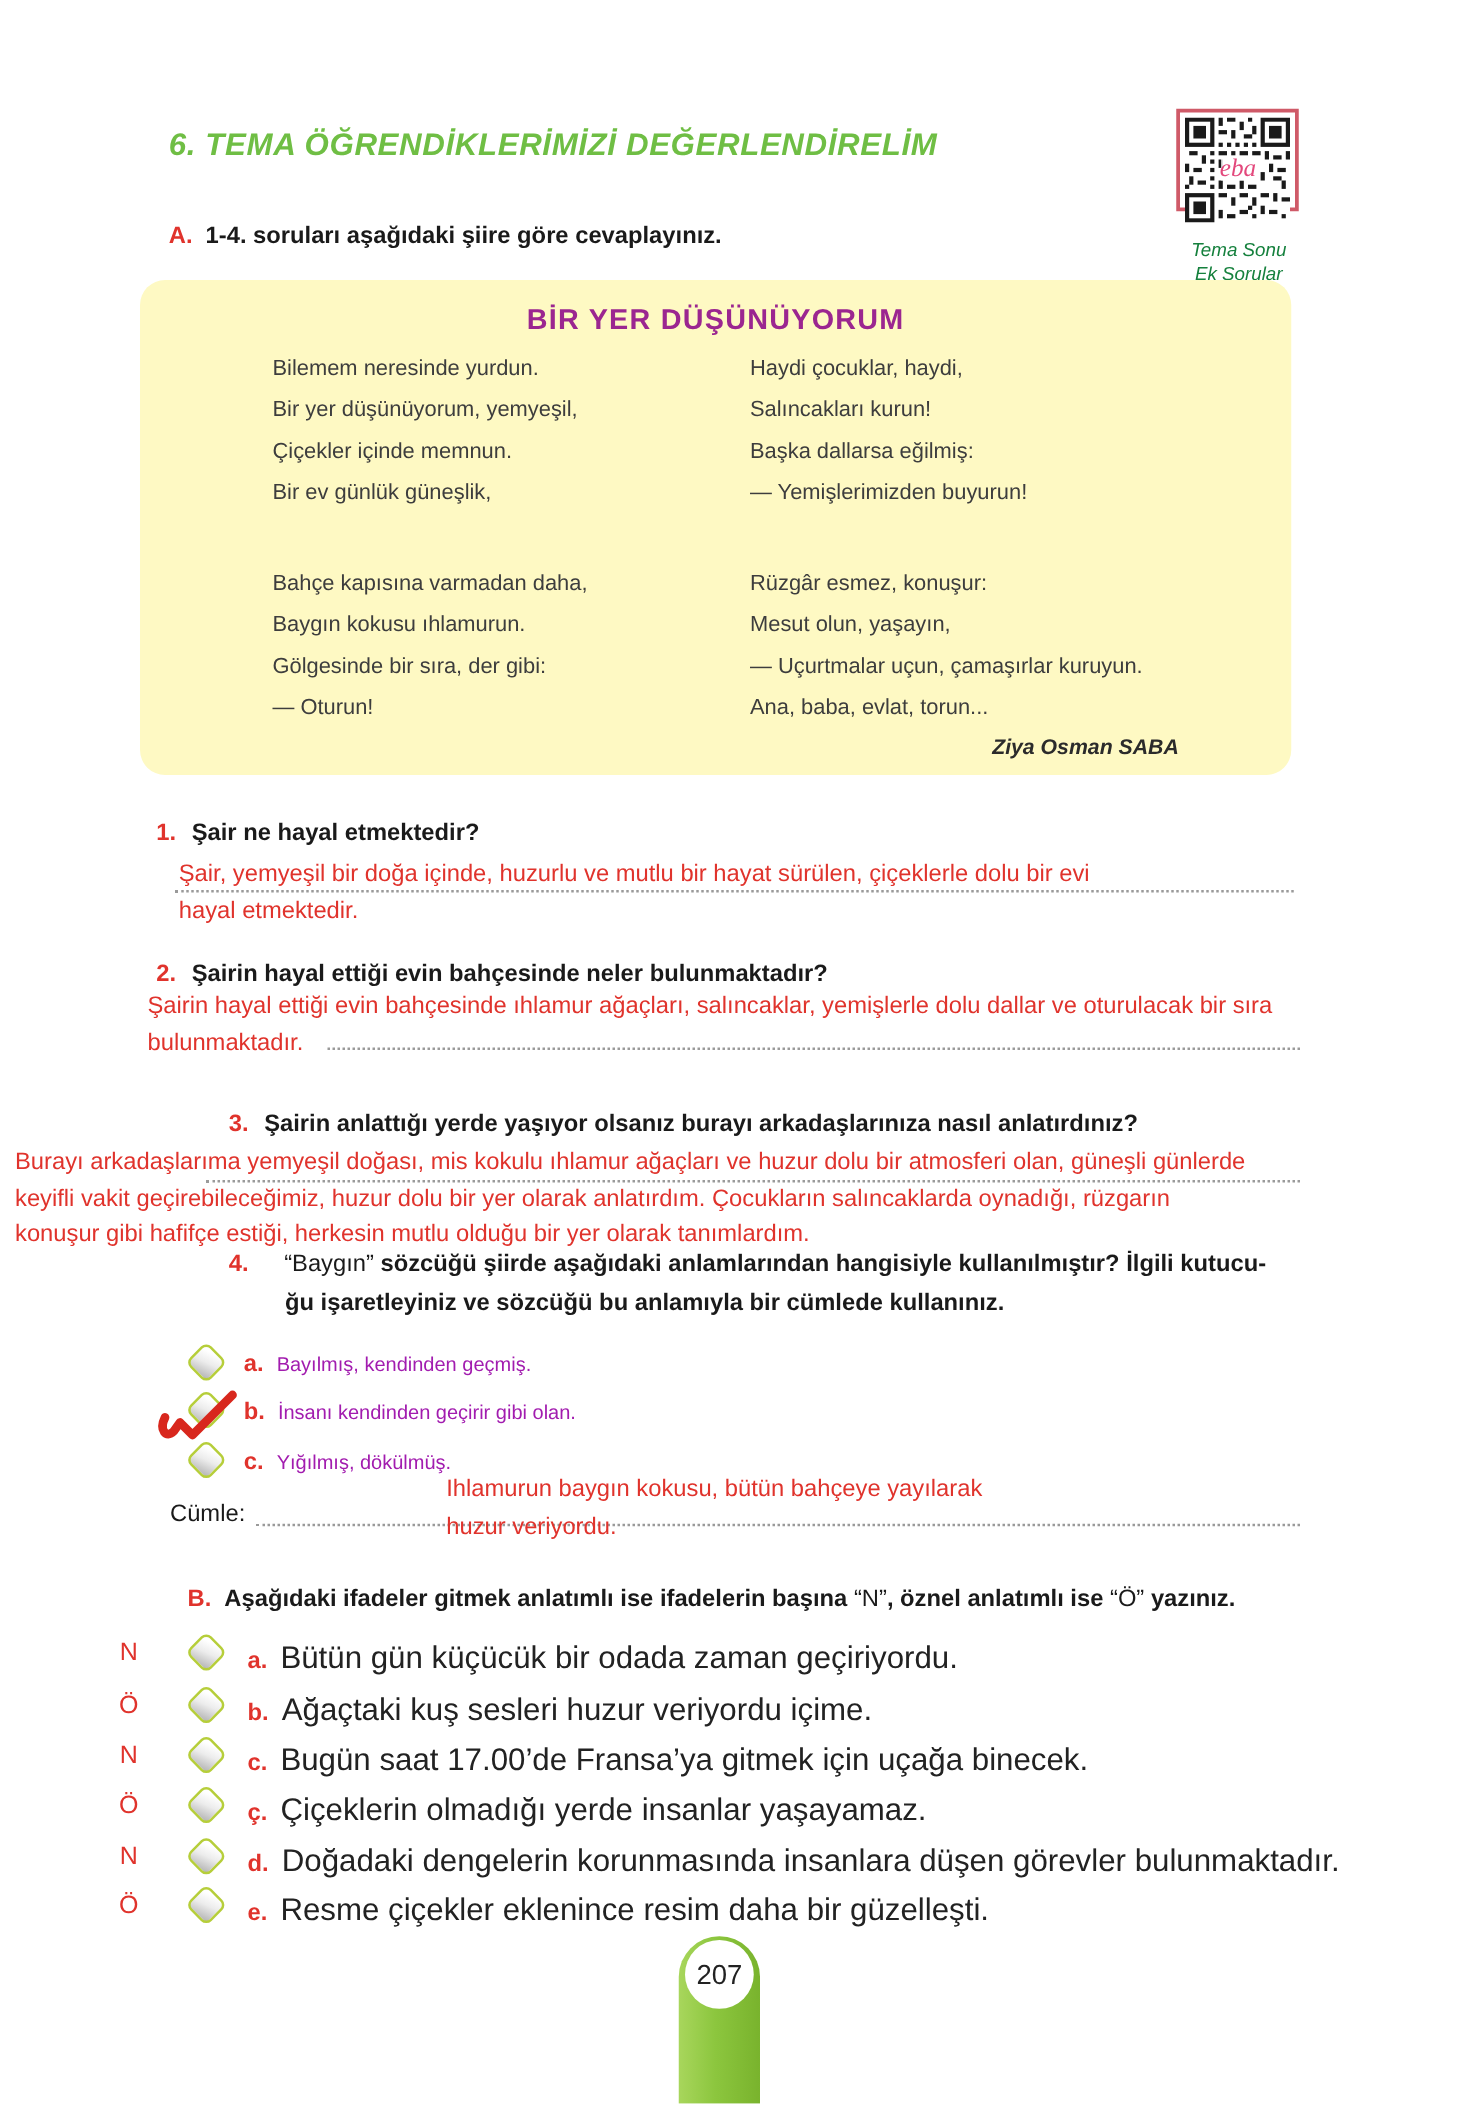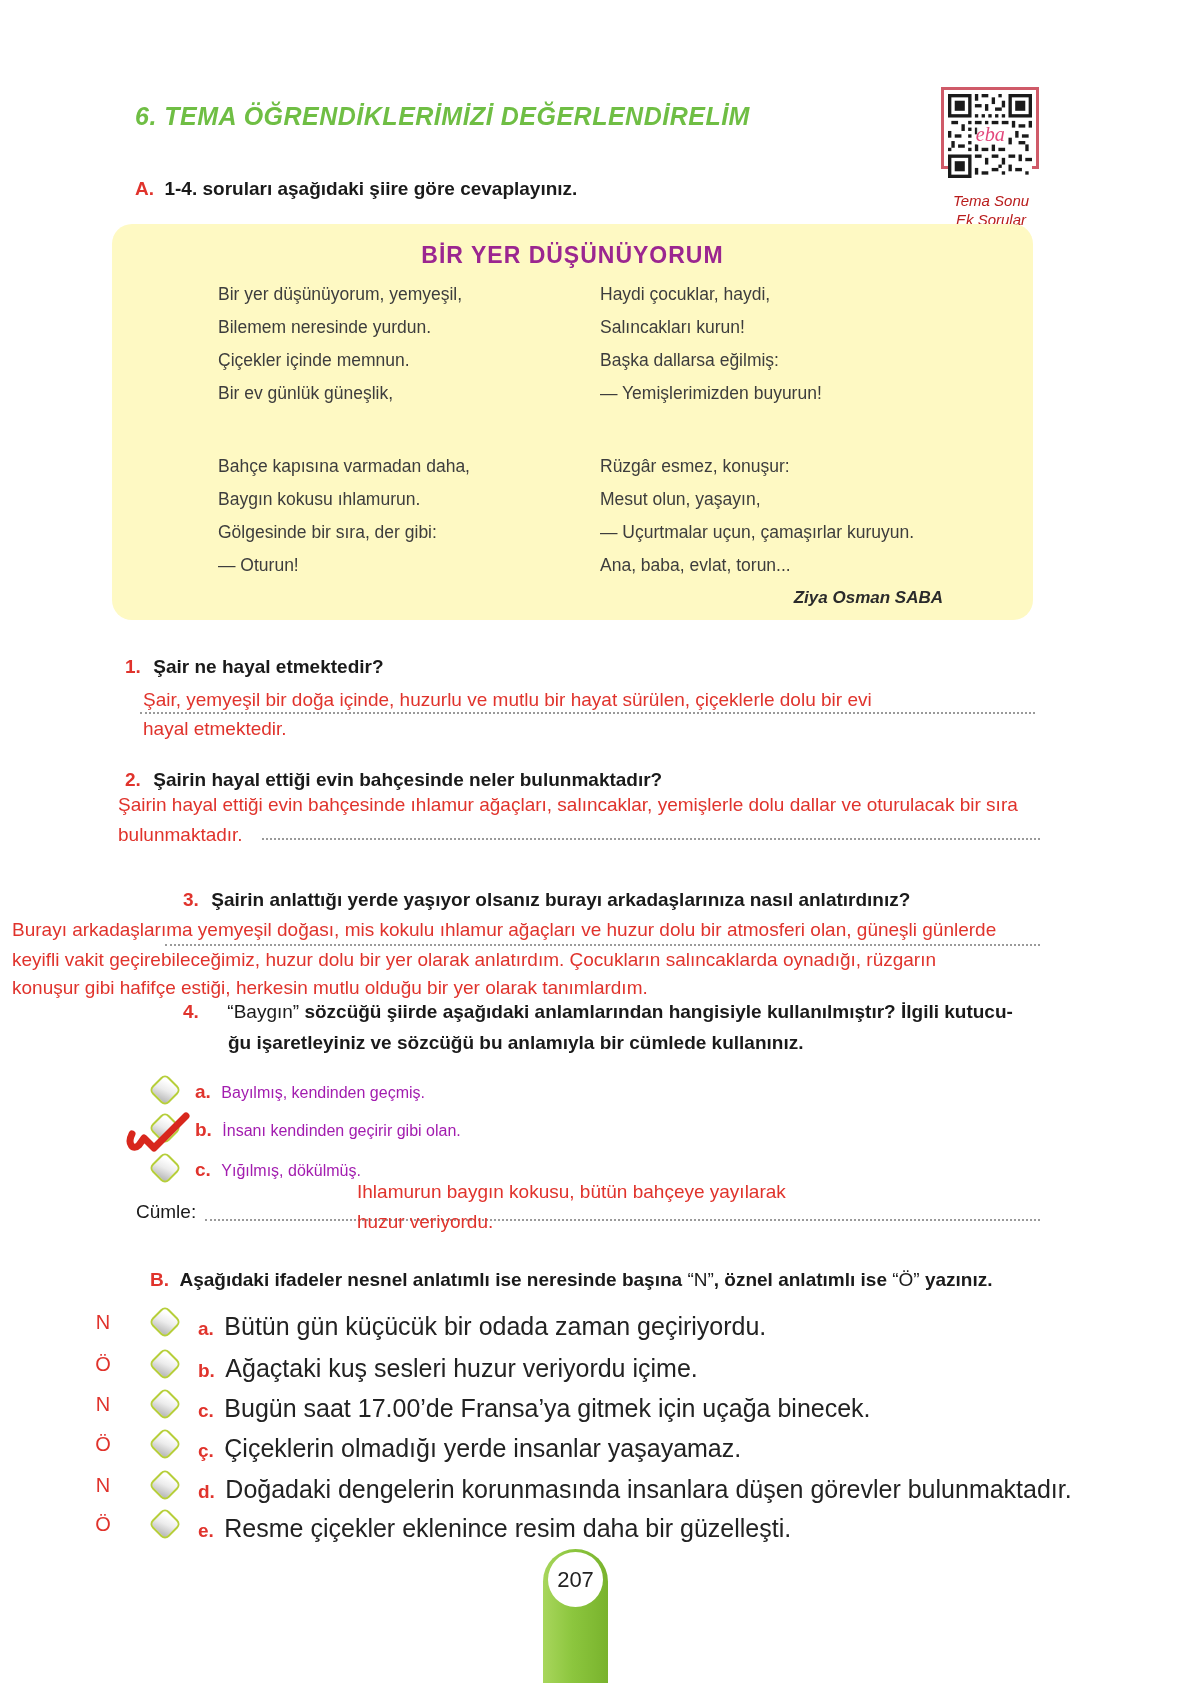--- a/index.html
+++ b/index.html
@@ -8,21 +8,21 @@
   .page { position:relative; width:1181px; height:1683px; background:#fff; overflow:hidden; }
   .abs { position:absolute; }
 
   
   .section-title { font-size:25px; font-weight:700; color:#6fbe44; letter-spacing:.5px; }
   .instr { font-size:19px; font-weight:700; color:#1a1a1a; }
   .red { color:#e0332c; }
 
   
   .qr-box { border:3px solid #cf5a68; background:#fff; padding:4px; width:98px; height:82px; }
-  .qr-caption { font-size:15px; font-style:italic; color:#b91c1c; text-align:center; line-height:1.25; }
+  .qr-caption { font-size:15px; font-style:italic; color:#15803d; text-align:center; line-height:1.25; }
 
   
   .poem-box { background:#fef9c3; border-radius:20px; width:921px; height:396px; }
   .poem-title { font-size:23px; font-weight:700; color:#9b2690; letter-spacing:1px; text-align:center; }
   .poem-col { font-size:17.5px; color:#3d3d3d; line-height:33px; }
   .stanza-gap { height:40px; }
   .poem-author { font-size:17px; font-weight:700; font-style:italic; color:#2b2b2b; }
 
   
   .q-num { font-size:19px; font-weight:700; color:#e0332c; }
@@ -143,22 +143,22 @@
   </div>
   <div class="abs qr-caption" style="left:926px; top:192px; width:130px;">
     <div>Tema Sonu</div>
     <div>Ek Sorular</div>
   </div>
 
   <div class="abs poem-box" style="left:112px; top:224px;">
     <div class="poem-title" style="margin-top:18px;">BİR YER DÜŞÜNÜYORUM</div>
 
     <div class="abs poem-col" style="left:106px; top:54px;">
+      <div>Bilemem neresinde yurdun.</div>
       <div>Bir yer düşünüyorum, yemyeşil,</div>
-      <div>Bilemem neresinde yurdun.</div>
       <div>Çiçekler içinde memnun.</div>
       <div>Bir ev günlük güneşlik,</div>
       <div class="stanza-gap"></div>
       <div>Bahçe kapısına varmadan daha,</div>
       <div>Baygın kokusu ıhlamurun.</div>
       <div>Gölgesinde bir sıra, der gibi:</div>
       <div>— Oturun!</div>
     </div>
 
     <div class="abs poem-col" style="left:488px; top:54px;">
@@ -228,21 +228,21 @@
     <span class="opt-text" style="margin-left:6px;">Yığılmış, dökülmüş.</span>
   </div>
 
   <div class="abs ans" style="left:357px; top:1181px;">Ihlamurun baygın kokusu, bütün bahçeye yayılarak</div>
   <div class="abs plain" style="left:136px; top:1201px;">Cümle:</div>
   <div class="abs dotted" style="left:205px; top:1219px; width:835px;"></div>
   <div class="abs ans" style="left:357px; top:1211px;">huzur veriyordu.</div>
 
   <div class="abs" style="left:150px; top:1269px;">
     <span class="instr red">B.</span>
-    <span class="instr" style="margin-left:6px;"><span>Aşağıdaki ifadeler nesnel anlatımlı ise neresinde başına </span><span style="font-weight:400;">“N”</span><span>, öznel anlatımlı ise </span><span style="font-weight:400;">“Ö”</span><span> yazınız.</span></span>
+    <span class="instr" style="margin-left:6px;"><span>Aşağıdaki ifadeler gitmek anlatımlı ise ifadelerin başına </span><span style="font-weight:400;">“N”</span><span>, öznel anlatımlı ise </span><span style="font-weight:400;">“Ö”</span><span> yazınız.</span></span>
   </div>
 
   <div class="abs mark" style="left:88px; top:1311px;">N</div>
   <div class="abs diamond" style="left:153px; top:1310px;"></div>
   <div class="abs" style="left:198px; top:1312px;">
     <span class="opt-letter">a.</span>
     <span class="b-item-text" style="margin-left:6px;">Bütün gün küçücük bir odada zaman geçiriyordu.</span>
   </div>
 
   <div class="abs mark" style="left:88px; top:1353px;">Ö</div>

